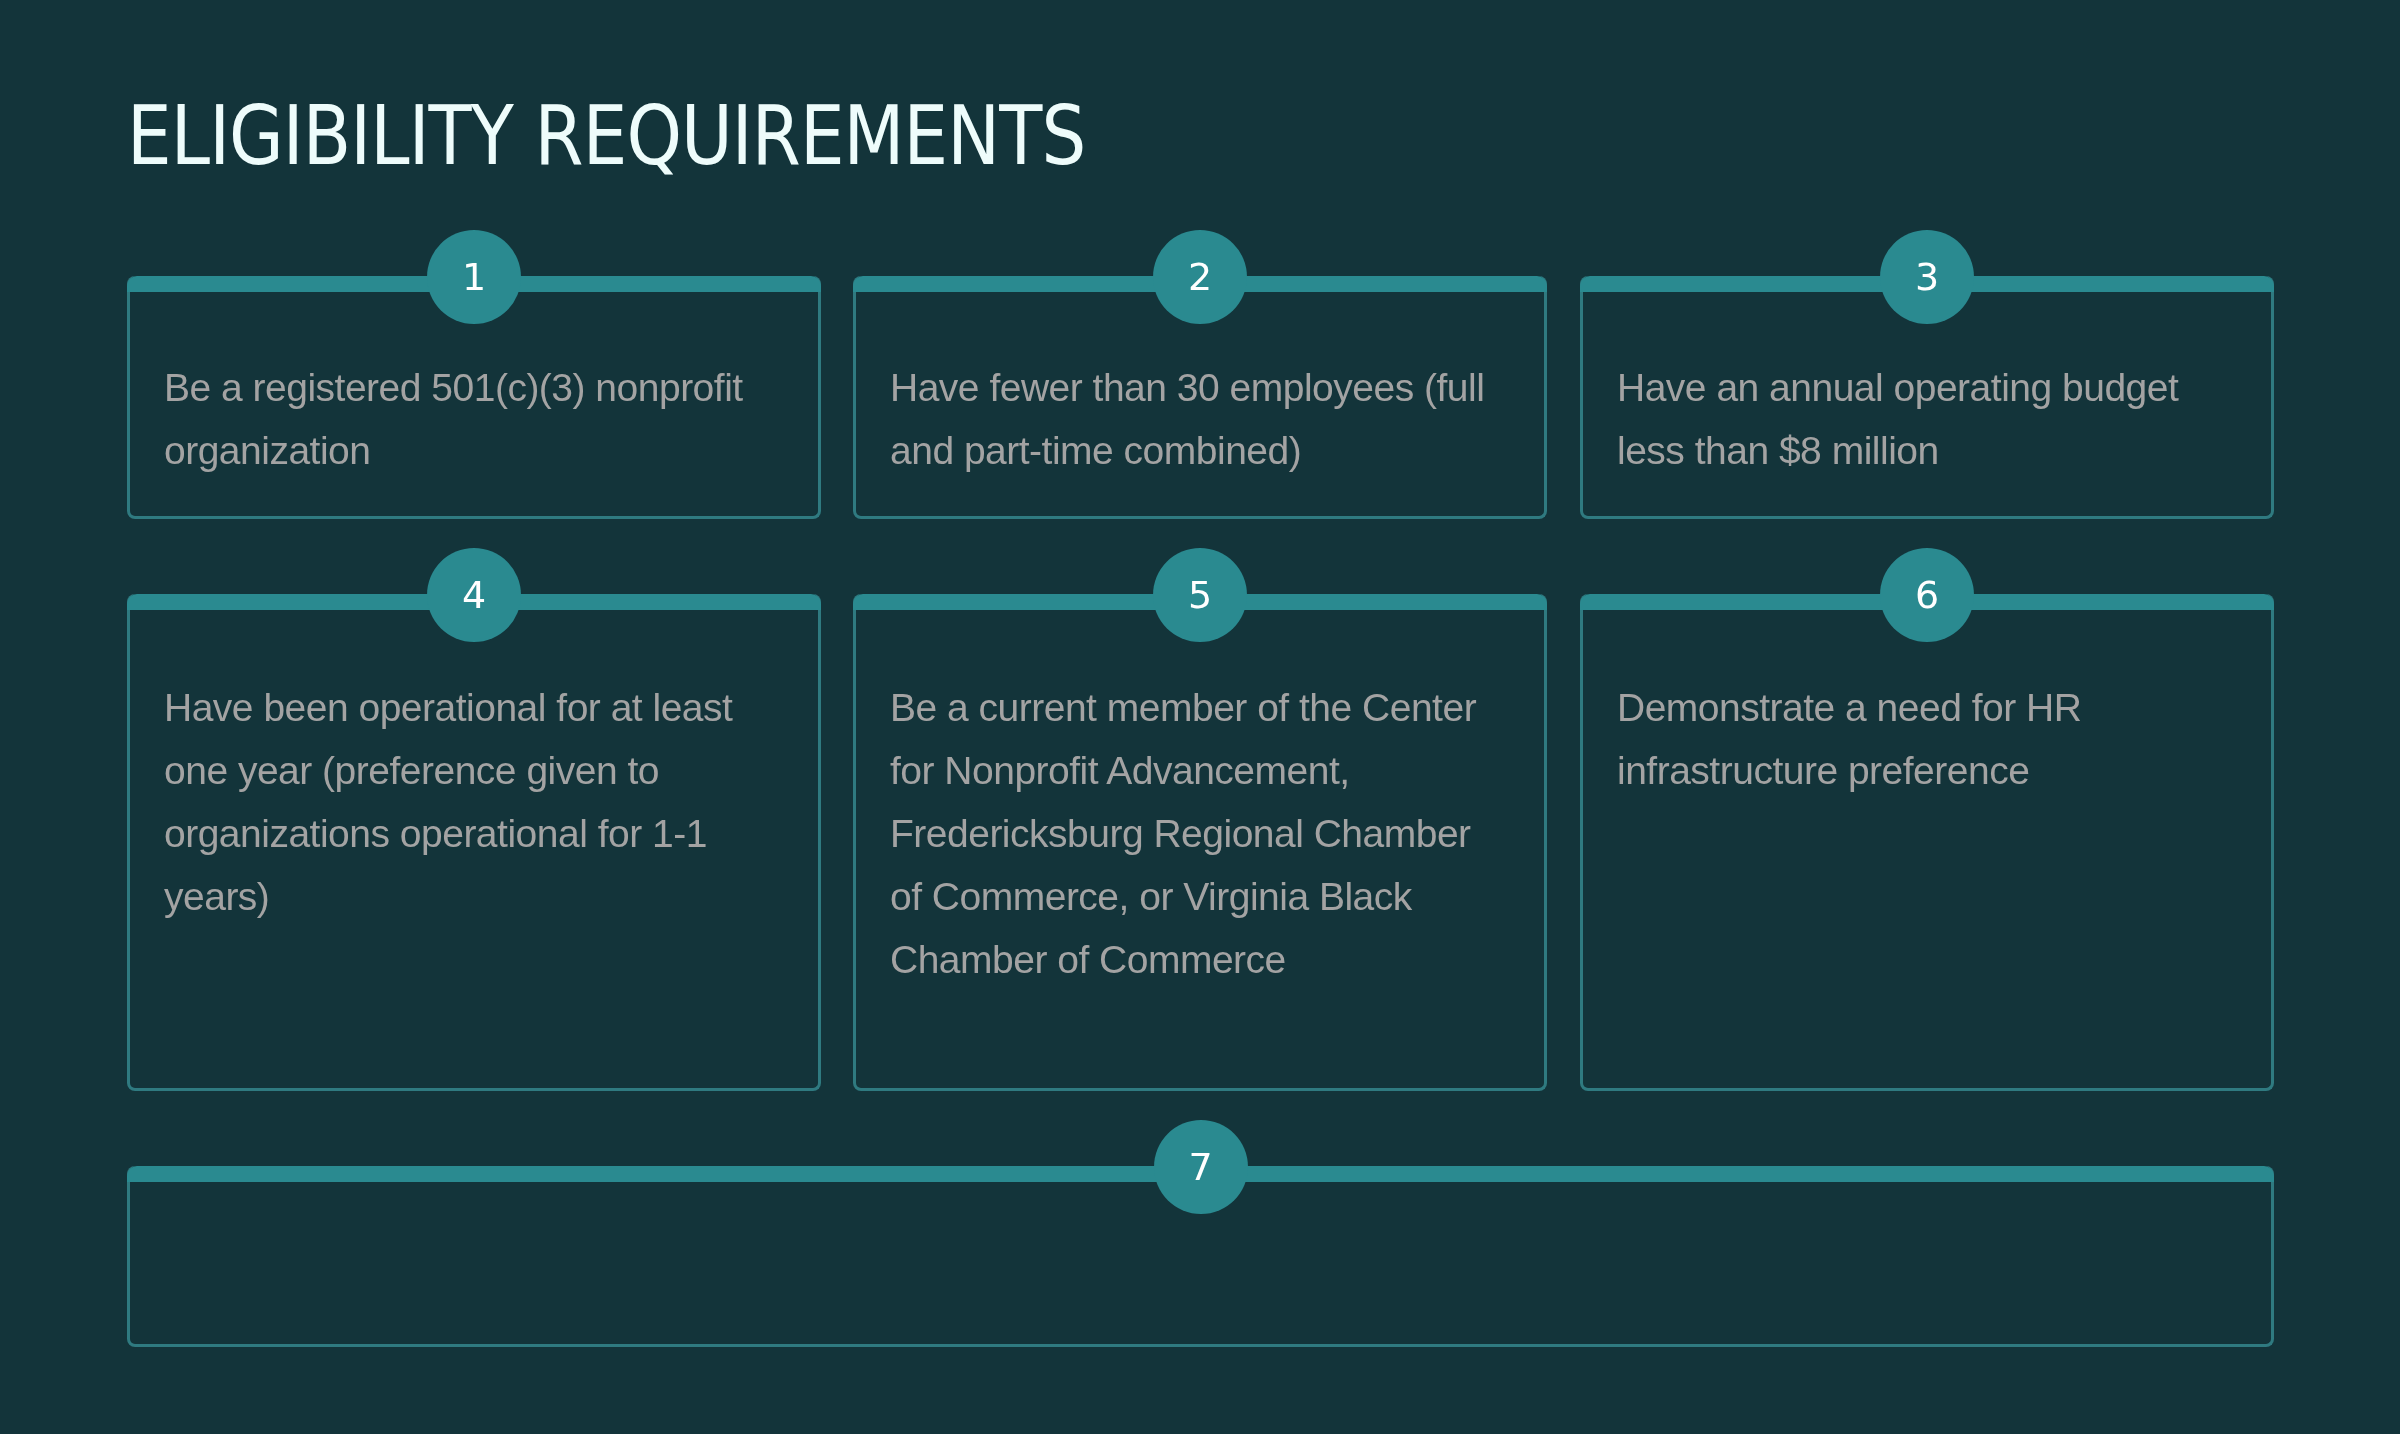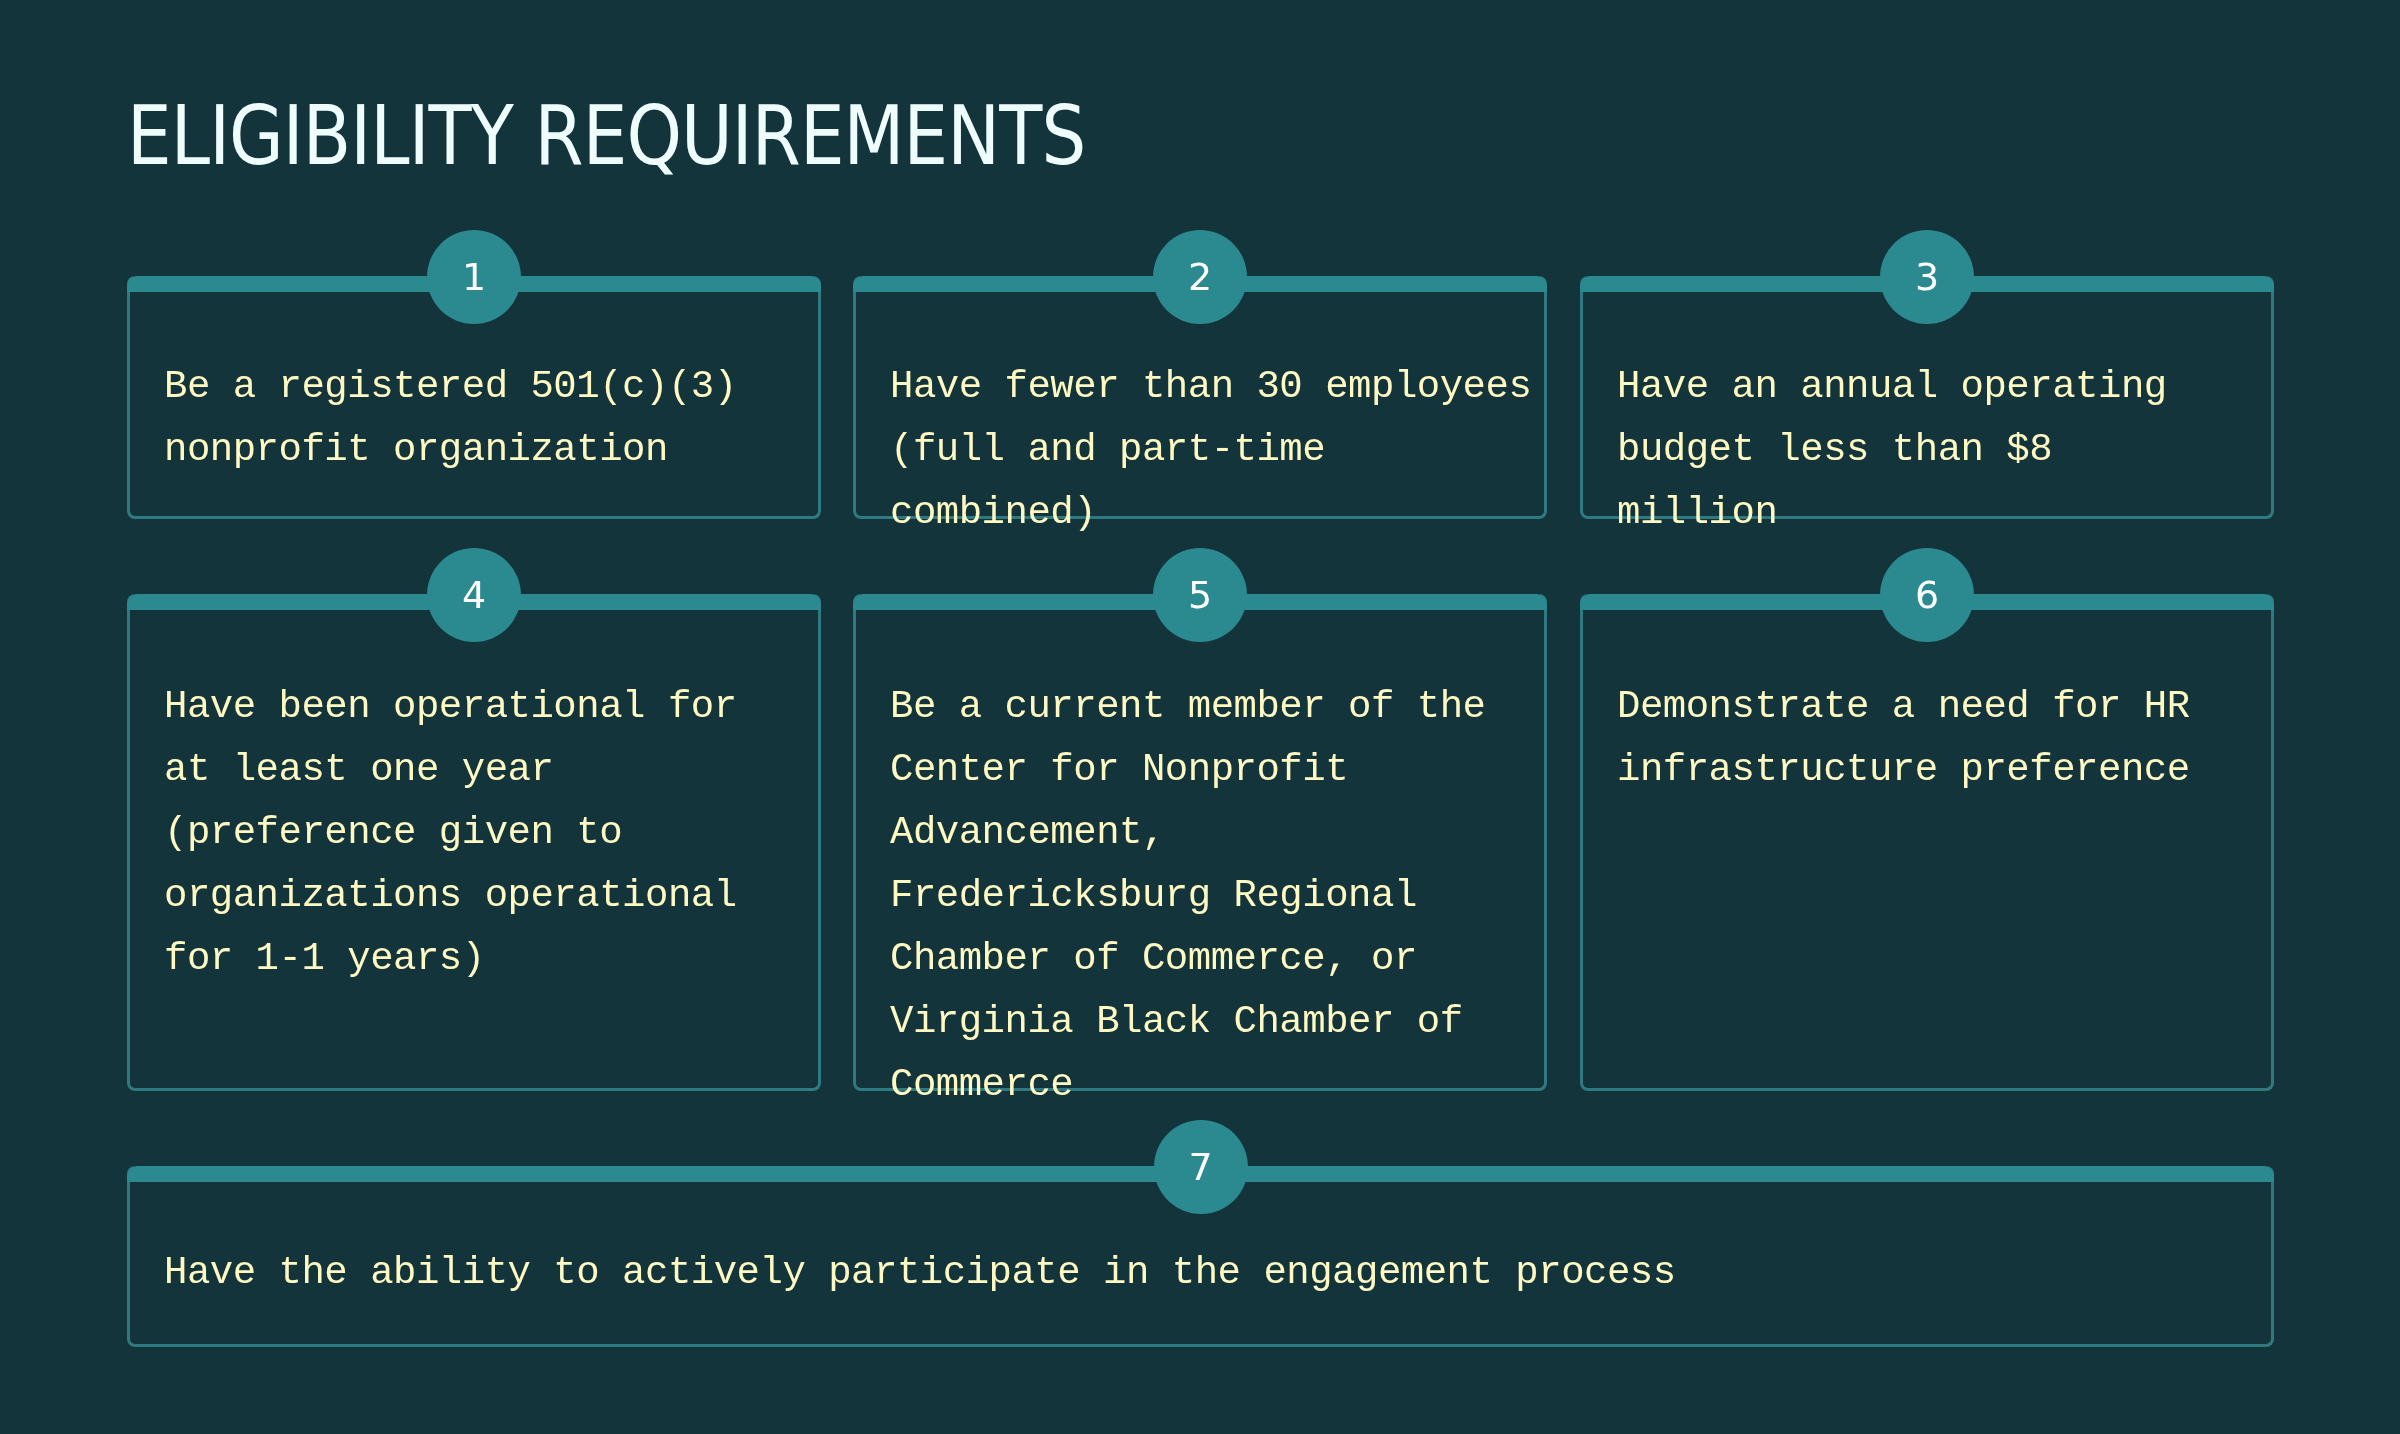--- a/index.html
+++ b/index.html
@@ -30,22 +30,22 @@
   .card .badge {
     position: absolute; top: -46px; left: 50%;
     width: 94px; height: 94px; margin-left: -47px;
     border-radius: 50%; background: #2a8a90;
     display: flex; align-items: center; justify-content: center;
     font-size: 38px; color: #ffffff;
     font-family: "DejaVu Sans", sans-serif;
   }
   .card .text {
     position: absolute; left: 34px; right: 30px; top: 62px;
-    font-size: 39px; line-height: 63px; color: #fef9c3;
-    font-family: Liberation Mono, monospace;
+    font-size: 39px; line-height: 63px; color: #a3a3a3;
+    font-family: Liberation Sans, sans-serif;
     letter-spacing: -0.5px;
   }
   .wide .text { top: 78px; }
 </style>
 </head>
 <body>
 
 <h1 class="title">ELIGIBILITY REQUIREMENTS</h1>
 
 <div class="card" style="left:127px; top:276px; width:694px; height:243px;">
@@ -80,14 +80,13 @@
 
 <div class="card" style="left:1580px; top:594px; width:694px; height:497px;">
   <div class="bar"></div>
   <div class="badge">6</div>
   <div class="text" style="top:82px; right:40px;">Demonstrate a need for HR infrastructure preference</div>
 </div>
 
 <div class="card wide" style="left:127px; top:1166px; width:2147px; height:181px;">
   <div class="bar"></div>
   <div class="badge">7</div>
-  <div class="text" style="top:76px;">Have the ability to actively participate in the engagement process</div>
 </div>
 
 </body></html>

